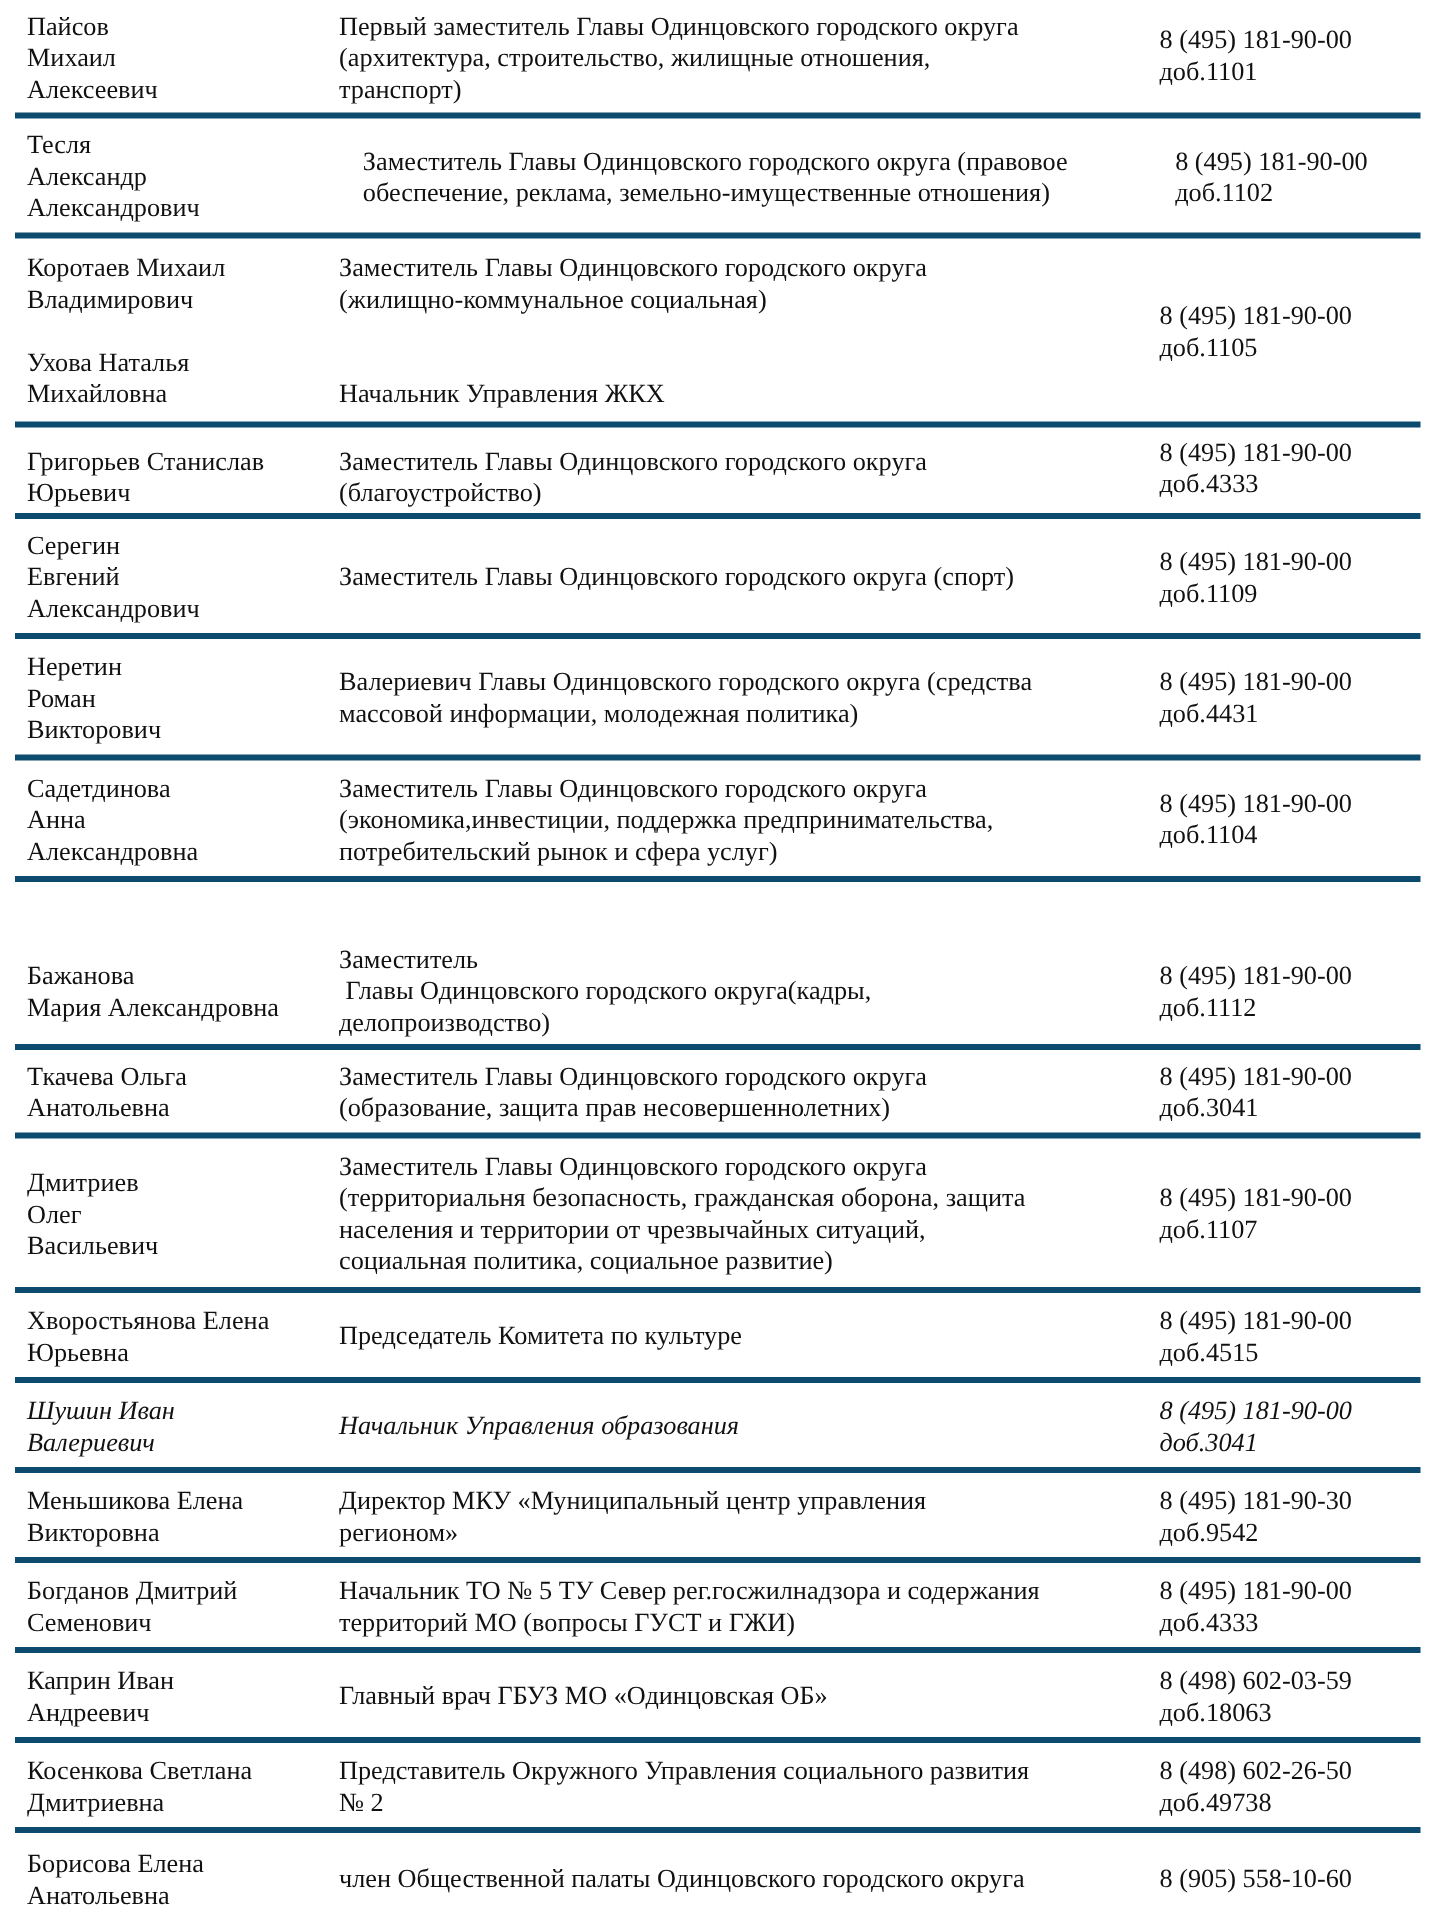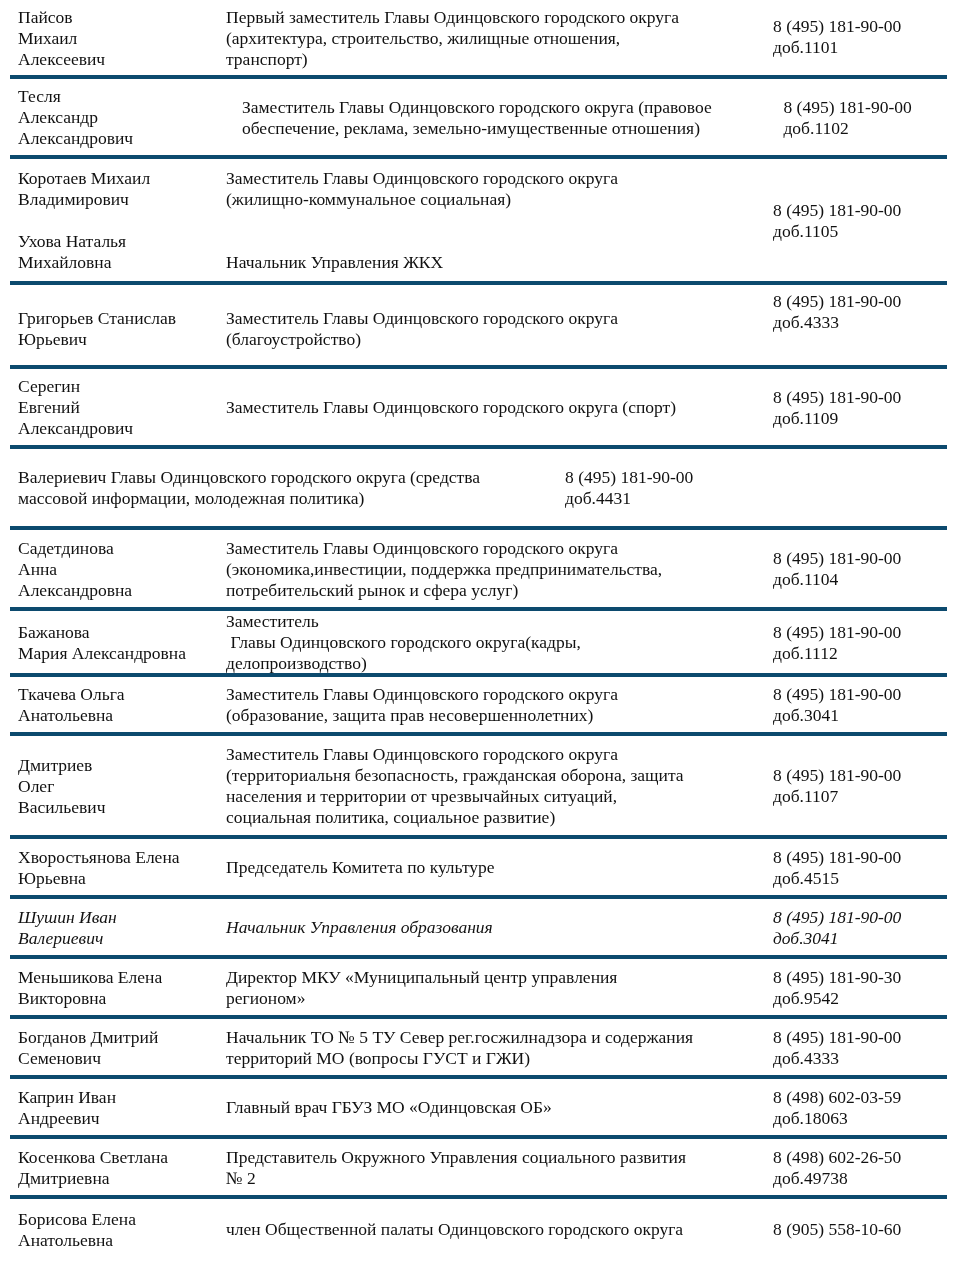--- a/index.html
+++ b/index.html
@@ -88,21 +88,21 @@
       <span class="gap"></span>
       <span class="gap"></span>
       <span class="line">Начальник Управления ЖКХ</span>
     </div>
     <div class="cell phone">
       <span class="line">8 (495) 181-90-00</span>
       <span class="line">доб.1105</span>
     </div>
   </div>
 
-  <div class="row" style="height:84px;align-items:center;">
+  <div class="row" style="height:61px;align-items:center;">
     <div class="cell name" style="padding-top:14px;">
       <span class="line">Григорьев  Станислав</span>
       <span class="line">Юрьевич</span>
     </div>
     <div class="cell pos" style="padding-top:14px;">
       <span class="line">Заместитель Главы Одинцовского городского округа</span>
       <span class="line">(благоустройство)</span>
     </div>
     <div class="cell phone" style="align-self:flex-start;padding-top:6px;">
       <span class="line">8 (495) 181-90-00</span>
@@ -119,20 +119,25 @@
     <div class="cell pos">
       <span class="line">Заместитель Главы Одинцовского городского округа (спорт)</span>
     </div>
     <div class="cell phone">
       <span class="line">8 (495) 181-90-00</span>
       <span class="line">доб.1109</span>
     </div>
   </div>
 
   <div class="row" style="height:81px;">
+    <div class="cell name">
+      <span class="line">Неретин</span>
+      <span class="line">Роман</span>
+      <span class="line">Викторович</span>
+    </div>
     <div class="cell pos">
       <span class="line">Валериевич Главы Одинцовского городского округа (средства</span>
       <span class="line">массовой информации,  молодежная политика)</span>
     </div>
     <div class="cell phone">
       <span class="line">8 (495) 181-90-00</span>
       <span class="line">доб.4431</span>
     </div>
   </div>
 
@@ -146,21 +151,21 @@
       <span class="line">Заместитель Главы Одинцовского городского округа</span>
       <span class="line">(экономика,инвестиции, поддержка предпринимательства,</span>
       <span class="line">потребительский рынок и сфера услуг)</span>
     </div>
     <div class="cell phone">
       <span class="line">8 (495) 181-90-00</span>
       <span class="line">доб.1104</span>
     </div>
   </div>
 
-  <div class="row" style="height:66px;">
+  <div class="row" style="height:76px;margin-top:36px;">
     <div class="cell name">
       <span class="line">Бажанова</span>
       <span class="line">Мария Александровна</span>
     </div>
     <div class="cell pos">
       <span class="line">Заместитель</span>
       <span class="line" style="white-space:pre;"> Главы Одинцовского городского округа(кадры,</span>
       <span class="line">делопроизводство)</span>
     </div>
     <div class="cell phone">

